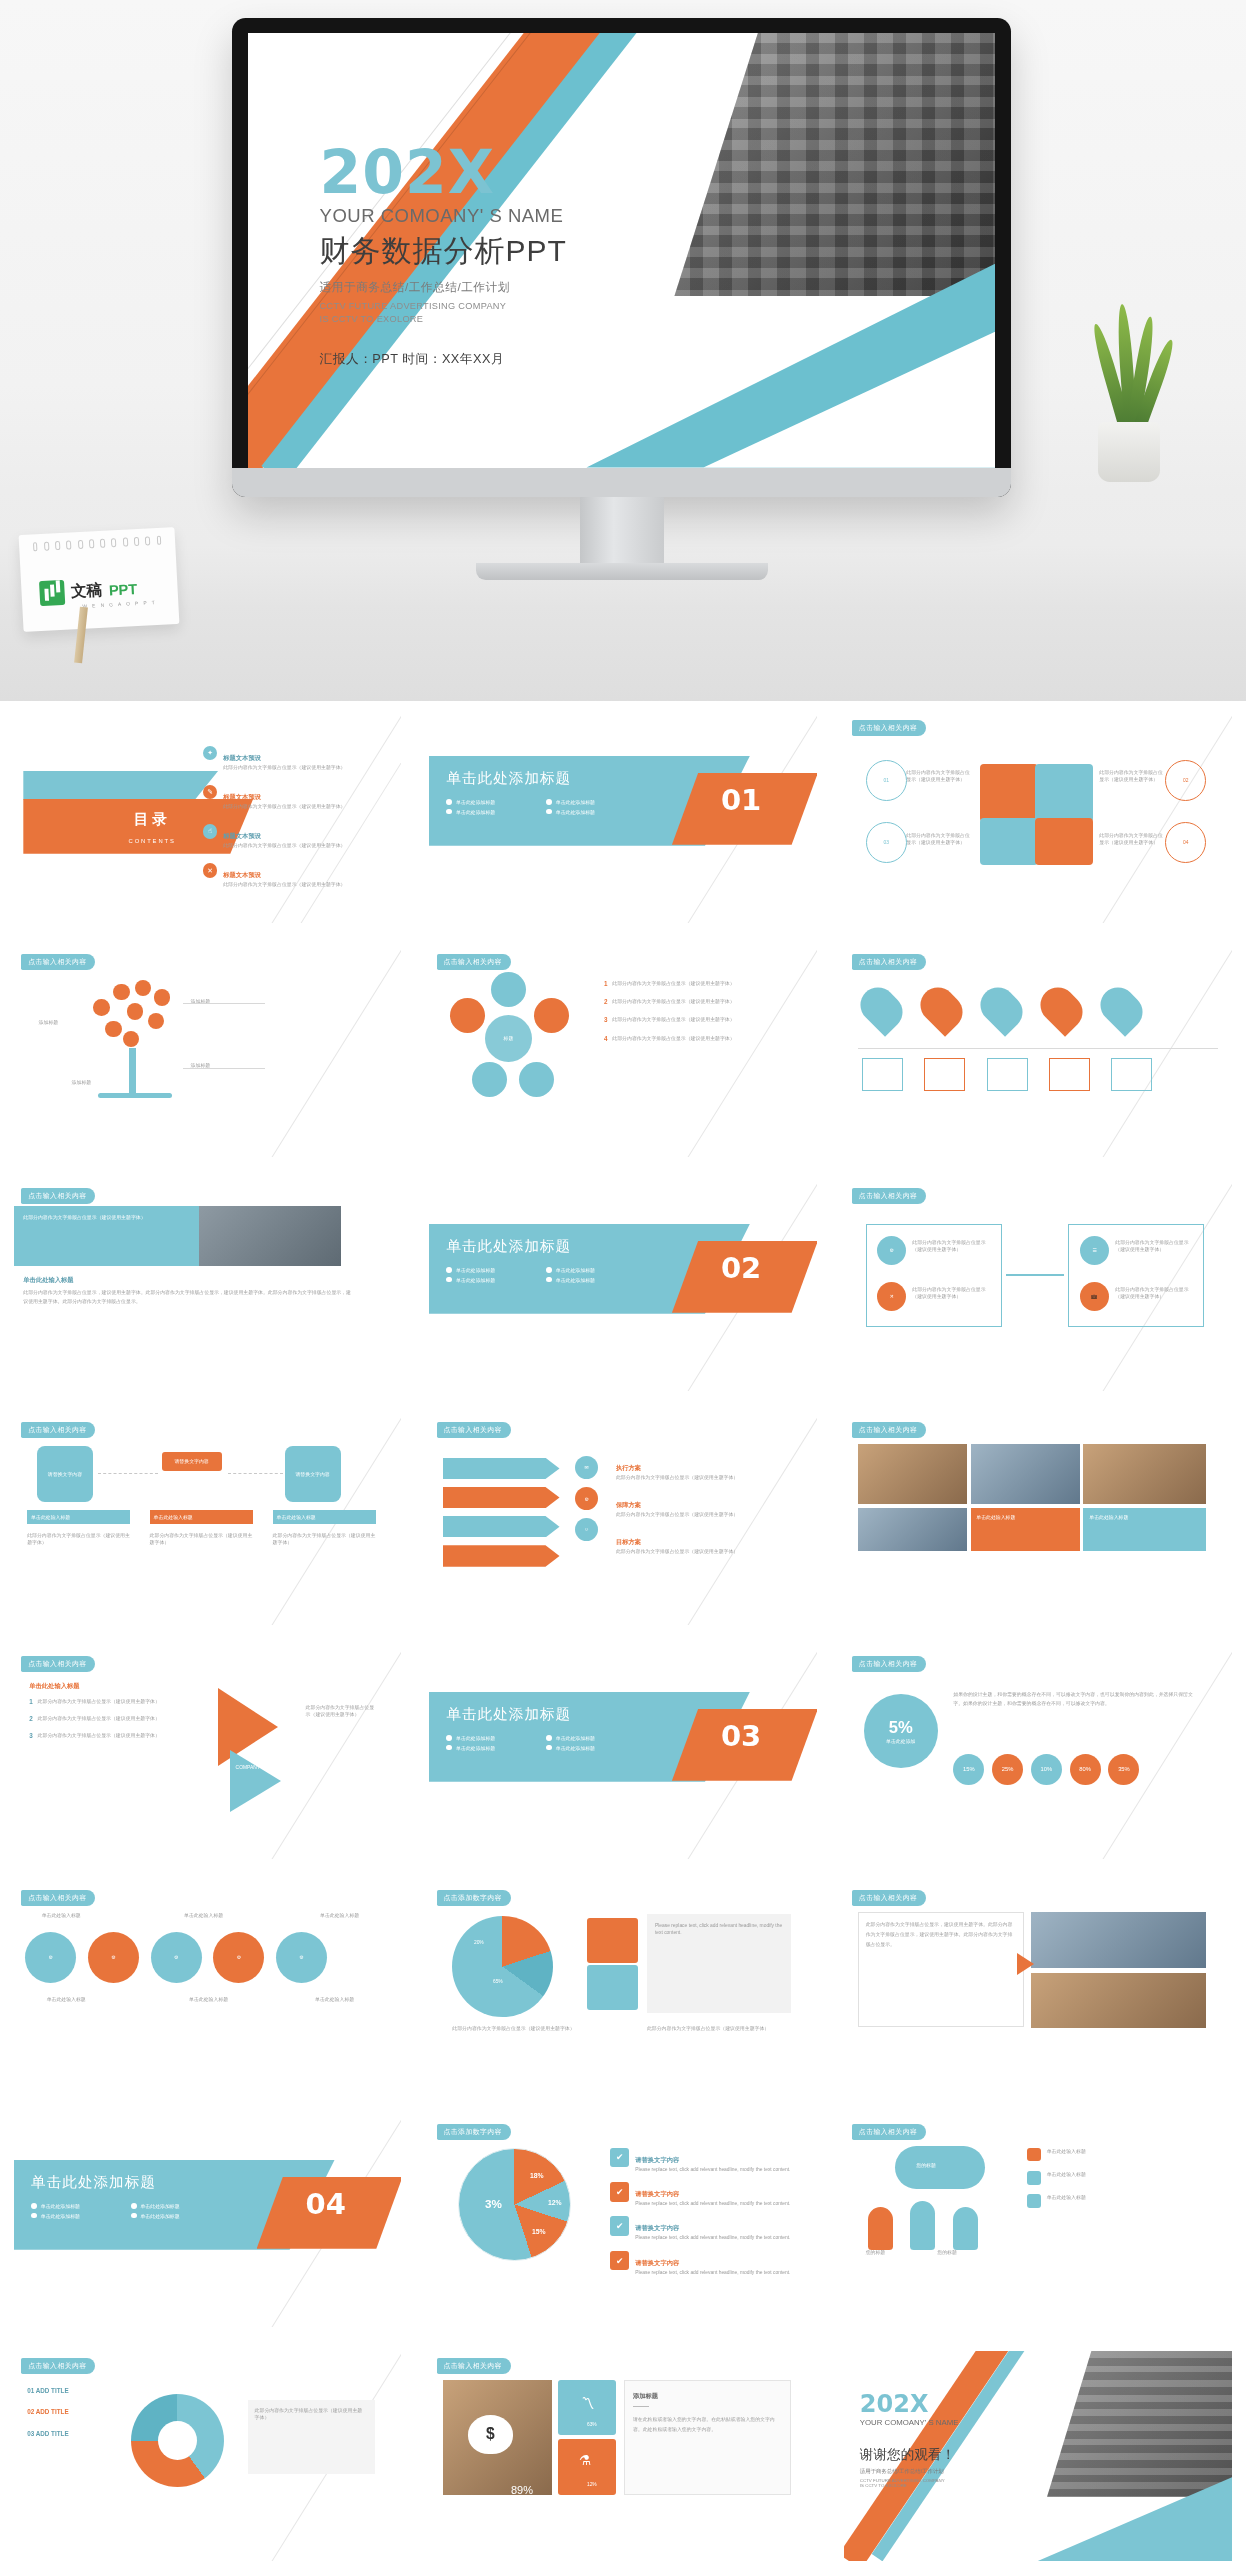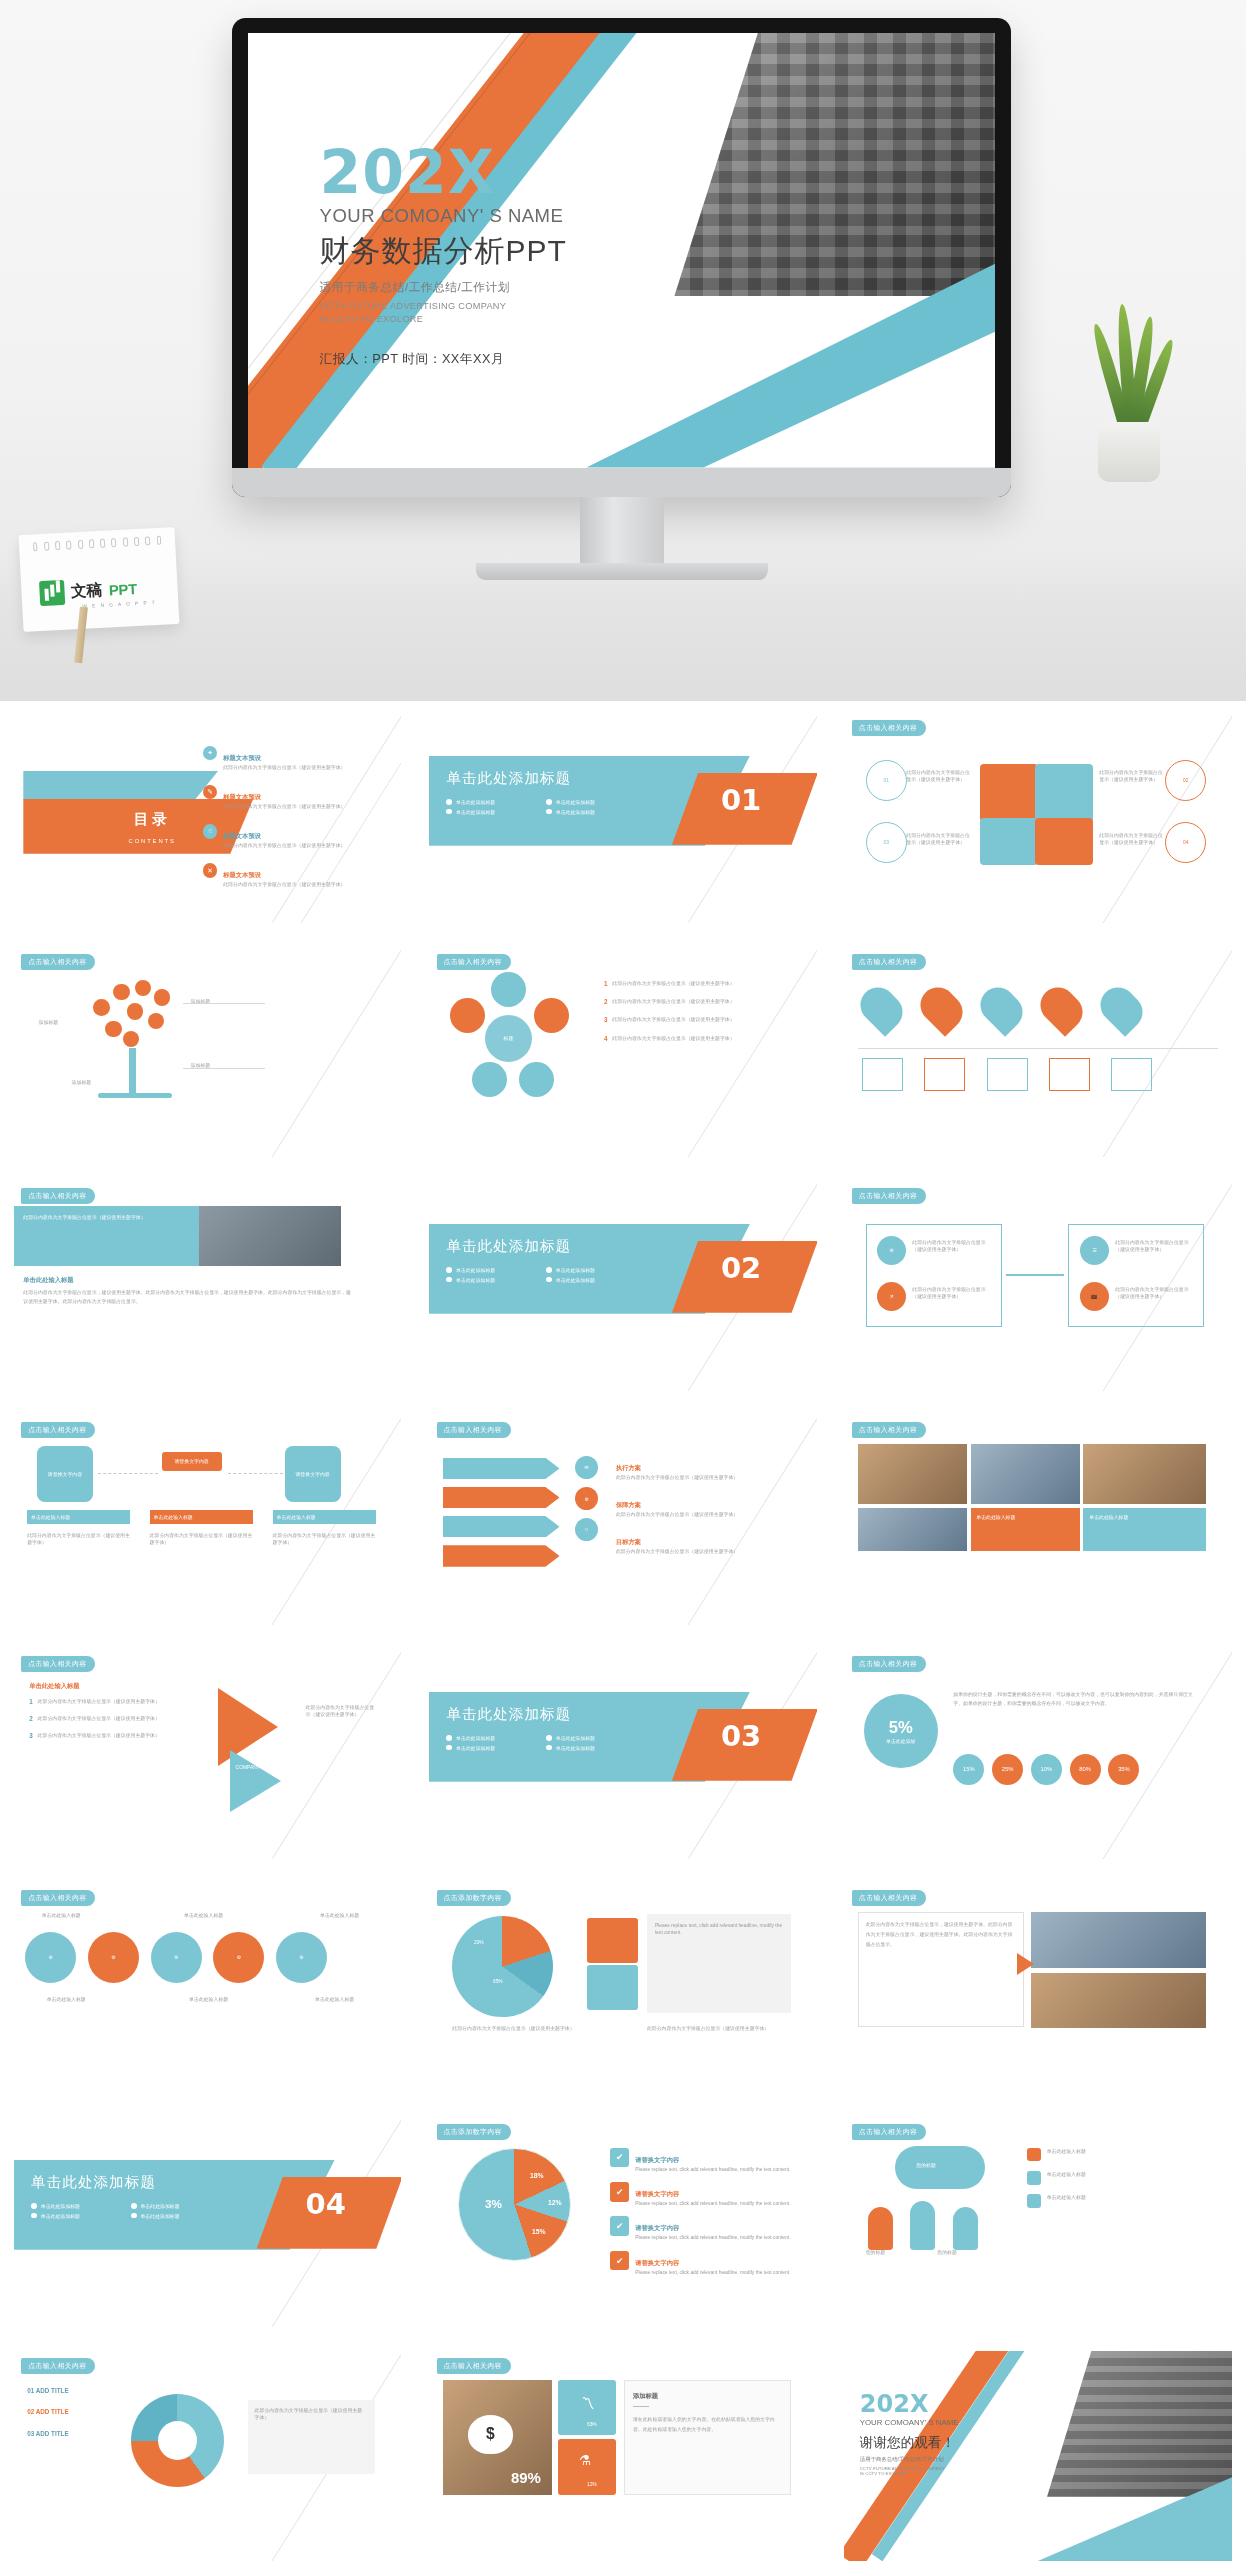--- a/index.html
+++ b/index.html
@@ -761,21 +761,21 @@
       <div style="position:absolute; left:234px; top:49px; width:127px; height:74px; background:#f4f4f4;"></div>
       <div class="tiny" style="position:absolute; left:241px; top:56px; width:111px;">此部分内容作为文字排版占位显示（建议使用主题字体）</div>
     </div>
   </div>
 
   <div class="cell">
     <div class="slide">
       <div class="badge">点击输入相关内容</div>
       <div class="img-ph photo-warm" style="left:13.6px; top:29px; width:109px; height:115px;"></div>
       <div style="position:absolute; left:39px; top:64px; width:45px; height:39px; background:#fff; border-radius:50% 50% 46% 46%; display:flex; align-items:center; justify-content:center; font-size:15.6px; font-weight:bold; color:#333;">$</div>
-      <div style="position:absolute; left:82px; top:118px; color:#fff; font-size:15px; font-weight:bold;">89%</div>
+      <div style="position:absolute; left:82px; top:133px; color:#fff; font-size:11px; font-weight:normal;">89%</div>
       <div class="chip" style="left:129px; top:29px; width:58px; height:55px; background:#7cc5d3;"></div>
       <div style="position:absolute; left:152px; top:45px; color:#fff; font-size:13.6px;">〽</div>
       <div class="tiny" style="position:absolute; left:158px; top:70px; color:#fff;">63%</div>
       <div class="chip orange" style="left:129px; top:88px; width:58px; height:56px; background:#e8743b;"></div>
       <div style="position:absolute; left:150px; top:101px; color:#fff; font-size:13.6px;">⚗</div>
       <div class="tiny" style="position:absolute; left:158px; top:130px; color:#fff;">12%</div>
       <div style="position:absolute; left:195px; top:29px; width:167px; height:115px; background:#fafafa; border:1px solid #e4e4e4;"></div>
       <div class="tinyh" style="position:absolute; left:204px; top:41px; color:#666;">添加标题</div>
       <div style="position:absolute; left:204px; top:55px; width:15.6px; height:1px; background:#bbb;"></div>
       <div class="tiny" style="position:absolute; left:204px; top:64px; width:148px; line-height:2;">请在此粘贴或者输入您的文字内容。在此粘贴或者输入您的文字内容。此处粘贴或者输入您的文字内容。</div>
@@ -784,21 +784,21 @@
 
   <div class="cell">
     <div class="slide">
       <div class="fin-photo"></div>
       <div style="position:absolute; left:158px; top:-39px; width:27px; height:292px; background:#e8743b; transform:rotate(34deg); transform-origin:top left;"></div>
       <div style="position:absolute; left:191px; top:-39px; width:12.7px; height:292px; background:#7cc5d3; transform:rotate(34deg); transform-origin:top left;"></div>
       <div style="position:absolute; right:0; bottom:0; width:195px; height:84px; background:#7cc5d3; clip-path:polygon(100% 0,100% 100%,0 100%);"></div>
       <div style="position:absolute; left:15.6px; top:41px; z-index:4;">
         <div style="font-size:24px; font-weight:bold; color:#7cc3d2; line-height:1; font-family:'DejaVu Sans',sans-serif;">202X</div>
         <div style="font-size:7.8px; color:#6a6a6a; margin-top:1.9px;">YOUR COMOANY'  S NAME</div>
-        <div style="font-size:13.6px; color:#3e3e3e; margin-top:7px;">谢谢您的观看！</div>
+        <div style="font-size:13.6px; color:#3e3e3e; margin-top:19px;">谢谢您的观看！</div>
         <div style="font-size:5.4px; color:#7a7a7a; margin-top:4.9px;">适用于商务总结/工作总结/工作计划</div>
         <div style="font-size:4.4px; color:#8d8d8d; margin-top:2.9px;">CCTV FUTURE ADVERTISING COMPANY</div>
         <div style="font-size:4.4px; color:#8d8d8d;">IS CCTV TO EXOLORE</div>
       </div>
     </div>
   </div>
 
 </div>
 
 

